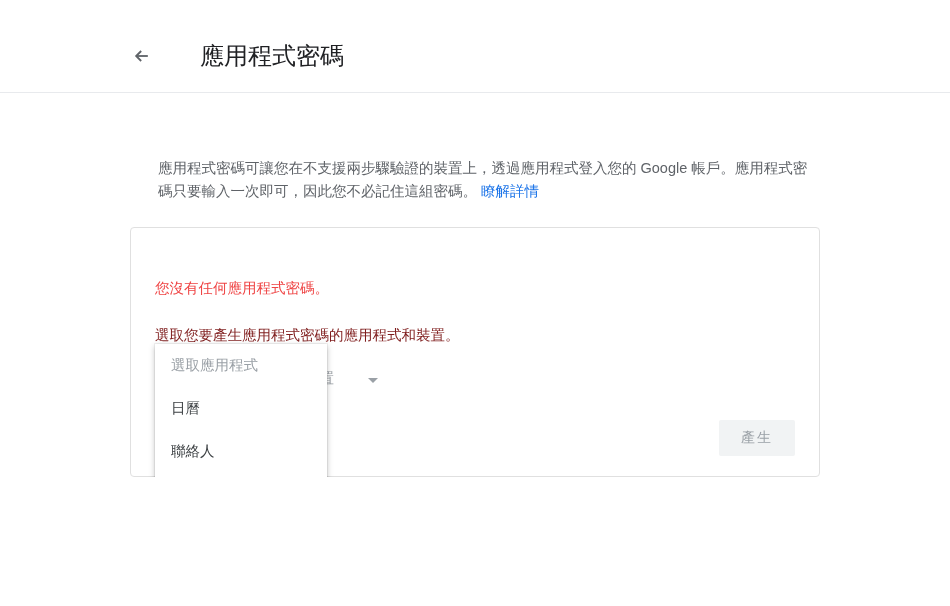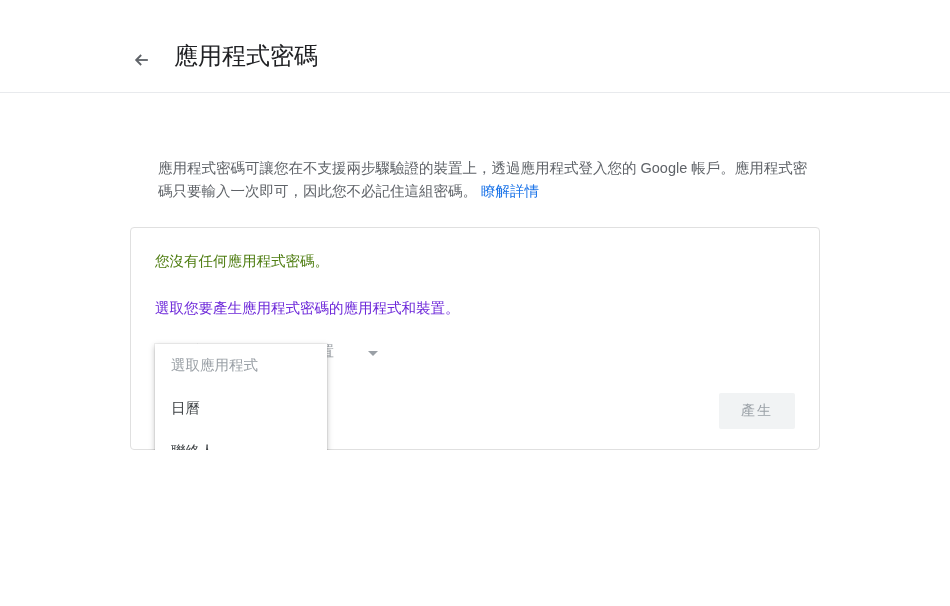--- a/index.html
+++ b/index.html
@@ -9,22 +9,23 @@
     color: #202124;
     font-size: 14px;
   }
   .container {
     max-width: 690px;
     margin: 0 auto;
     padding-top: 40px;
   }
   .header {
     display: flex;
-    align-items: flex-end;
+    align-items: center;
     padding-bottom: 20px;
+    gap: 26px;
   }
   .back-icon {
     width: 24px;
     height: 24px;
     display: flex;
     align-items: center;
     justify-content: center;
     margin-right: 20px;
     cursor: pointer;
     color: #5f6368;
@@ -52,26 +53,27 @@
     text-decoration: none;
     cursor: pointer;
   }
   .card {
     border: 1px solid #e0e0e0;
     border-radius: 4px;
     padding: 24px 24px 20px 24px;
     position: relative;
   }
   .card-line1 {
-    color: #4d7c0f;
+    color: #ef4444;
     font-size: 14.5px;
     margin-bottom: 28px;
+    margin-top: 27px;
   }
   .card-line2 {
-    color: #6d28d9;
+    color: #7f1d1d;
     font-size: 14.5px;
     margin-bottom: 24px;
   }
   .selectors {
     display: flex;
     align-items: center;
     gap: 28px;
     padding-left: 6px;
   }
   .select-trigger {

